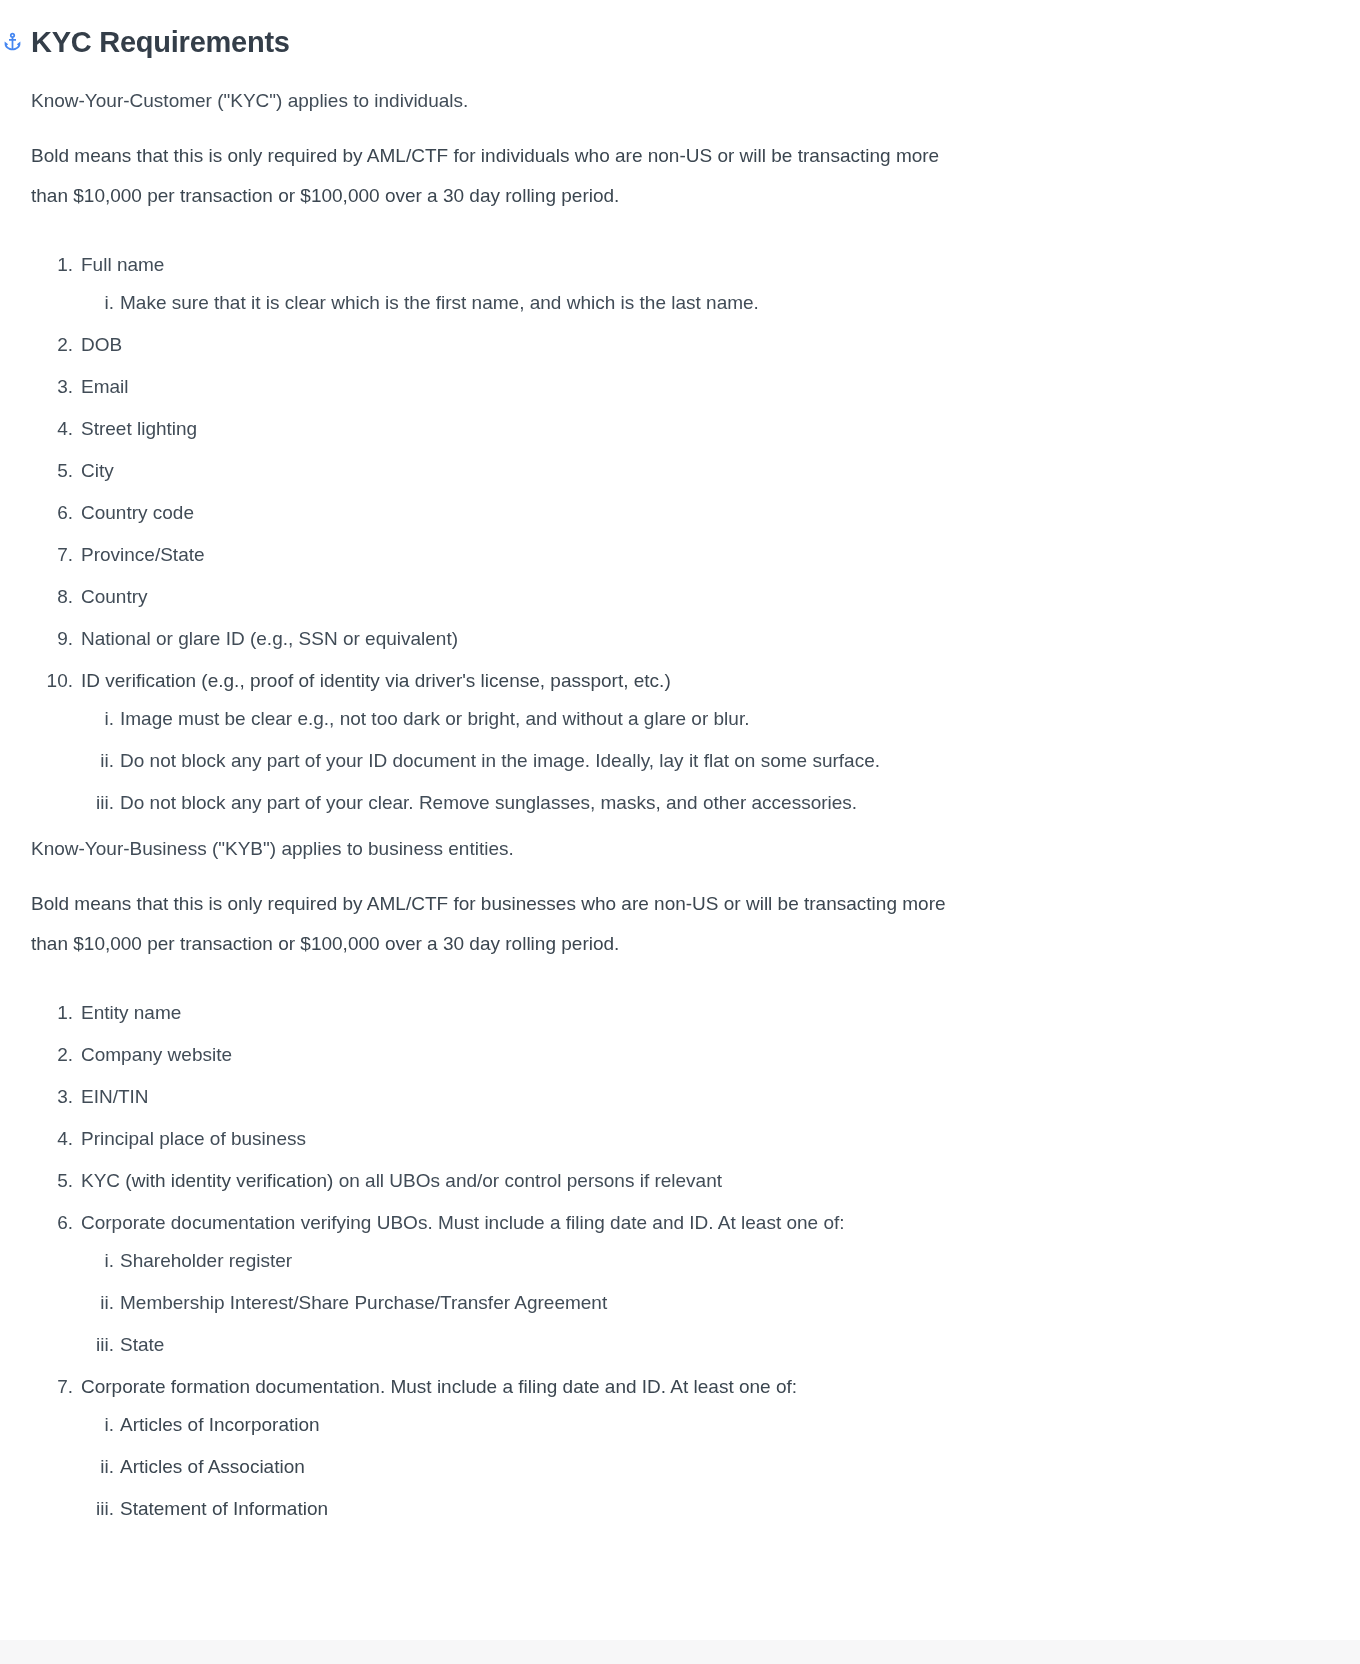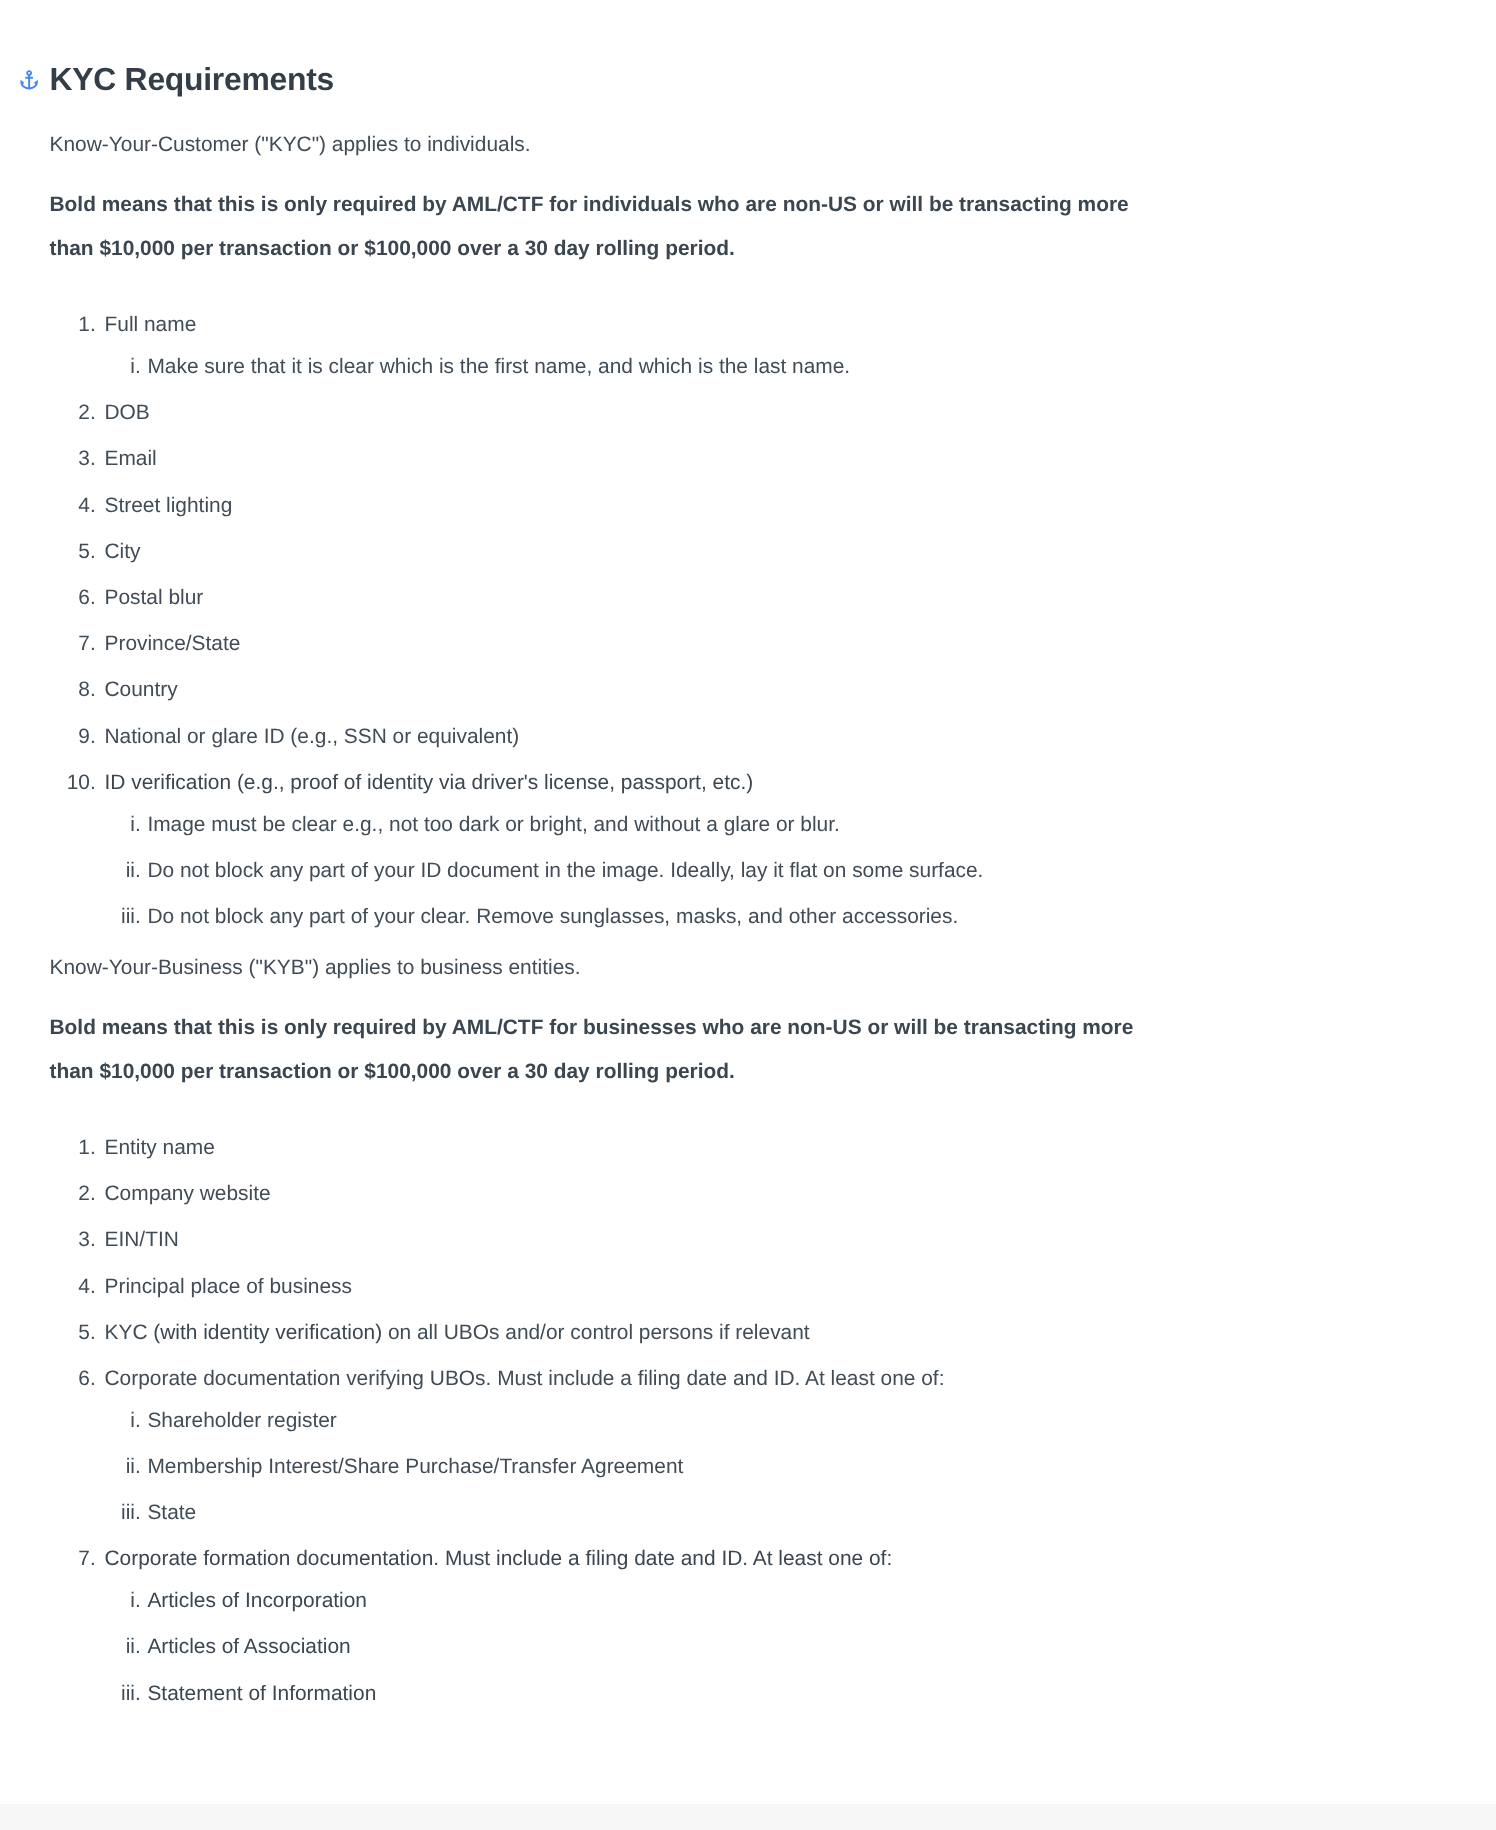--- a/index.html
+++ b/index.html
@@ -3,35 +3,35 @@
 <meta charset="utf-8">
 <style>
   html, body { margin:0; padding:0; }
   body {
     width:1360px; height:1664px; overflow:hidden; position:relative;
     background:#ffffff;
     font-family:"Liberation Sans","DejaVu Sans",sans-serif;
     color:#414c57;
     -webkit-font-smoothing:antialiased;
   }
-  .doc { padding:24px 80px 0 45px;margin-top:31px; }
+  .doc { padding:24px 80px 0 31px; }
   .section-heading {
     position:relative;
     font-size:29px; line-height:37px; font-weight:700;
     letter-spacing:-0.25px; color:#343e49;
     margin:0 0 27px 0;
   }
   .anchor-btn {
     position:absolute; left:-29px; top:7px;
     width:21px; height:21px; display:inline-block; cursor:pointer;
   }
   .anchor-btn svg { width:21px; height:21px; display:block; }
   .section + .section { margin-top:20px; }
   .intro { font-size:19px; line-height:26px; margin:0 0 22px 0; color:#414c57; }
-  .note  { font-size:19px; font-weight:700; line-height:40px; margin:0 0 36px 0; color:#3b4650; }
+  .note  { font-size:19px; font-weight:400; line-height:40px; margin:0 0 36px 0; color:#3b4650; }
   .note-line { display:block; }
   .main-list { list-style:none; margin:0; padding:0; }
   .main-list li { font-size:19px; line-height:26px; color:#414c57; }
   .main-list > li { margin-bottom:16px; }
   .li-row { display:flex; }
   .marker { flex:0 0 42px; min-width:42px; text-align:right; padding-right:8px; white-space:nowrap; }
   .li-content { flex:1 1 auto; }
   .sub-list { list-style:none; margin:12px 0 0 50px; padding:0; }
   .sub-list > li { margin-bottom:16px; }
   .sub-marker { flex:0 0 33px; min-width:33px; text-align:right; padding-right:6px; white-space:nowrap; }
@@ -95,21 +95,21 @@
         </li>
         <li>
           <div class="li-row">
             <span class="marker">5.</span>
             <span class="li-content"><span class="seg">City</span></span>
           </div>
         </li>
         <li>
           <div class="li-row">
             <span class="marker">6.</span>
-            <span class="li-content"><span class="seg">Postal blur</span></span>
+            <span class="li-content"><span class="seg">Country code</span></span>
           </div>
         </li>
         <li>
           <div class="li-row">
             <span class="marker">7.</span>
             <span class="li-content"><span class="seg">Province/State</span></span>
           </div>
         </li>
         <li>
           <div class="li-row">

